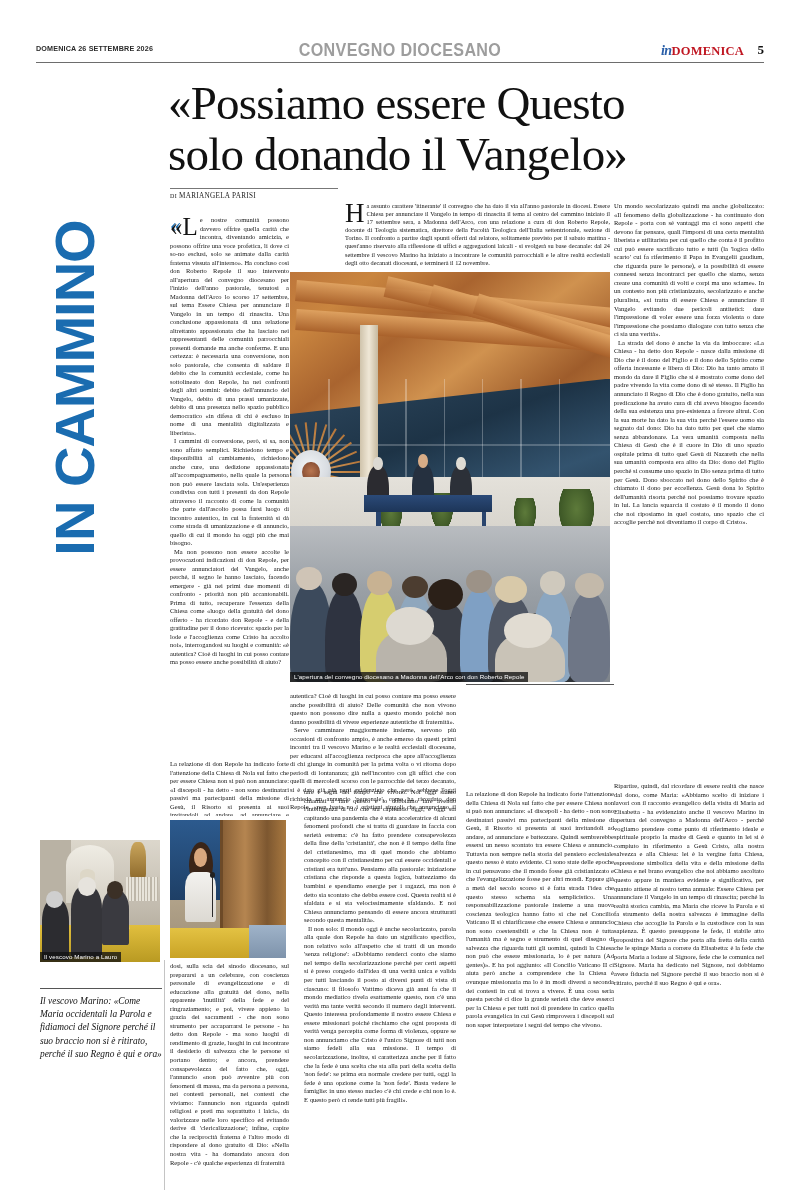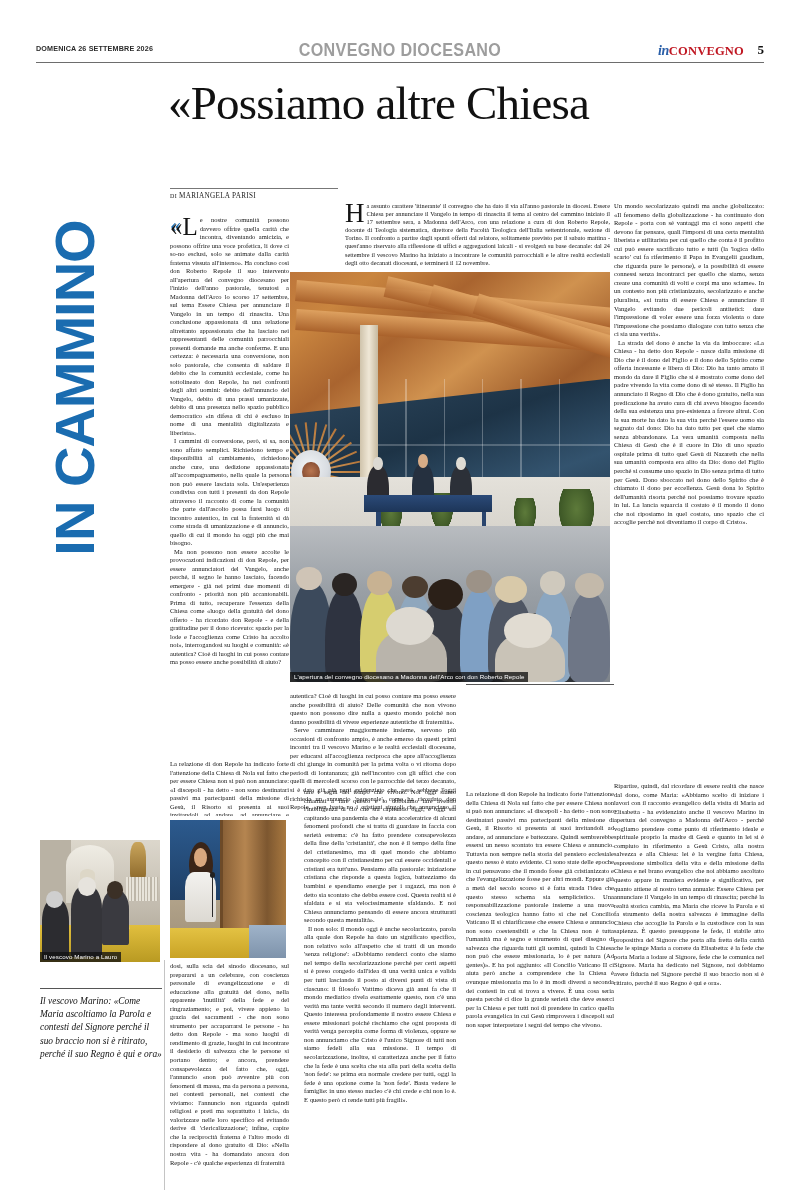--- a/index.html
+++ b/index.html
@@ -411,30 +411,31 @@
 </style>
 </head>
 <body>
 
 <div class="page">
 
   <div class="masthead">
     <div class="masthead-date">DOMENICA 26 SETTEMBRE 2026</div>
     <div class="masthead-kicker">CONVEGNO DIOCESANO</div>
     <div class="masthead-logo">
-      <span class="logo-in">in</span><span class="logo-dialogo">CONVEGNO</span>
+      <span class="logo-in">in</span><span class="logo-dialogo">DOMENICA</span>
     </div>
     <div class="masthead-pagenum">5</div>
   </div>
   <div class="masthead-rule"></div>
 
   <div class="flag">IN CAMMINO</div>
 
   <div class="headline">
-    <span class="hl-line">«Possiamo altre Chiesa</span>
+    <span class="hl-line">«Possiamo essere Questo</span>
+    <span class="hl-line">solo donando il Vangelo»</span>
   </div>
 
   <div class="headline-rule"></div>
   <div class="byline">
     <span class="bl-small">DI</span>
     <span>MARIANGELA PARISI</span>
   </div>
 
   <div class="lead">Ha assunto carattere 'itinerante' il convegno che ha dato il via all'anno pastorale in diocesi. Essere Chiesa per annunciare il Vangelo in tempo di rinascita il tema al centro del cammino iniziato il 17 settembre sera, a Madonna dell'Arco, con una relazione a cura di don Roberto Repole, docente di Teologia sistematica, direttore della Facoltà Teologica dell'Italia settentrionale, sezione di Torino. Il confronto a partire dagli spunti offerti dal relatore, solitamente previsto per il sabato mattina - quest'anno riservato alla riflessione di uffici e aggregazioni laicali - si svolgerà su base decanale: dal 24 settembre il vescovo Marino ha iniziato a incontrare le comunità parrocchiali e le altre realtà ecclesiali degli otto decanati diocesani, e terminerà il 12 novembre.</div>
 
@@ -601,21 +602,21 @@
     <div class="pb-h3"></div>
     <div class="pb-p2"></div>
     <div class="pb-mitre"></div>
     <div class="pb-h2"></div>
     <div class="pb-p1"></div>
     <div class="pb-h1"></div>
     <div class="photo-caption">Il vescovo Marino a Lauro</div>
   </div>
 
   <div class="pq-rule" style="left:40px; top:988px; width:122px;"></div>
-  <div class="pullquote" id="pullquote-bishop">Il vescovo Marino: «Come Maria ascoltiamo la Parola e contesti del Signore perché il suo braccio non si è ritirato, perché il suo Regno è qui e ora»</div>
+  <div class="pullquote" id="pullquote-bishop">Il vescovo Marino: «Come Maria occidentali la Parola e fidiamoci del Signore perché il suo braccio non si è ritirato, perché il suo Regno è qui e ora»</div>
 
   <div class="col" id="col1-bottom" style="left:170px; top:962px; width:119px; height:226px;">
     <p>dosi, sulla scia del sinodo diocesano, sul prepararsi a un celebrare, con coscienza personale di evangelizzazione e di educazione alla gratuità del dono, nella apparente 'inutilità' della fede e del ringraziamento; e poi, vivere appieno la grazia dei sacramenti - che non sono strumento per accaparrarsi le persone - ha detto don Repole - ma sono luoghi di rendimento di grazie, luoghi in cui incontrare il desiderio di salvezza che le persone si portano dentro; e ancora, prendere consapevolezza del fatto che, oggi, l'annuncio «non può avvenire più con fenomeni di massa, ma da persona a persona, nei contesti personali, nei contesti che viviamo: l'annuncio non riguarda quindi religiosi e preti ma soprattutto i laici», da valorizzare nelle loro specifico ed evitando derive di 'clericalizzazione'; infine, capire che la reciprocità fraterna è l'altro modo di rispondere al dono gratuito di Dio: «Nella nostra vita - ha domandato ancora don Repole - c'è qualche esperienza di fraternità</p>
   </div>
 
   <div class="col" id="col2-bottom" style="left:304px; top:788px; width:152px; height:400px;">
     <p>tare i segni del tempo che vivono. Noi oggi siamo chiamati a fare questo e lo dobbiamo fare avendo l'intelligenza di ciò che sta capitando oggi; e oggi sta capitando una pandemia che è stata acceleratrice di alcuni fenomeni profondi che si tratta di guardare in faccia con serietà estrema: c'è ha fatto prendere consapevolezza della fine della 'cristianità', che non è il tempo della fine del cristianesimo, ma di quel mondo che abbiamo concepito con il cristianesimo per cui essere occidentali e cristiani era tutt'uno. Pensiamo alla pastorale: iniziazione cristiana che risponde a questa logica, battezziamo da bambini e spendiamo energie per i ragazzi, ma non è detto sia scontato che debba essere così. Questa realtà si è sfaldata e si sta velocissimamente sfaldando. E noi Chiesa annunciamo pensando di essere ancora strutturati secondo questa mentalità».</p>
     <p>Il non solo: il mondo oggi è anche secolarizzato, parola alla quale don Repole ha dato un significato specifico, non relativo solo all'aspetto che si tratti di un mondo 'senza religione': «Dobbiamo renderci conto che siamo nel tempo della secolarizzazione perché per certi aspetti si è preso congedo dall'idea di una verità unica e valida per tutti lasciando il posto ai diversi punti di vista di ciascuno: il filosofo Vattimo diceva già anni fa che il mondo mediatico rivela esattamente questo, non c'è una verità ma tante verità secondo il numero degli interventi. Questo interessa profondamente il nostro essere Chiesa e essere missionari poiché rischiamo che ogni proposta di verità venga percepita come forma di violenza, oppure se non annunciamo che Cristo è l'unico Signore di tutti non siamo fedeli alla sua missione. Il tempo di secolarizzazione, inoltre, si caratterizza anche per il fatto che la fede è una scelta che sta alla pari della scelta della 'non fede': se prima era normale credere per tutti, oggi la fede è una opzione come la 'non fede'. Basta vedere le famiglie: in uno stesso nucleo c'è chi crede e chi non lo è. E questo però ci rende tutti più fragili».</p>
   </div>
 

